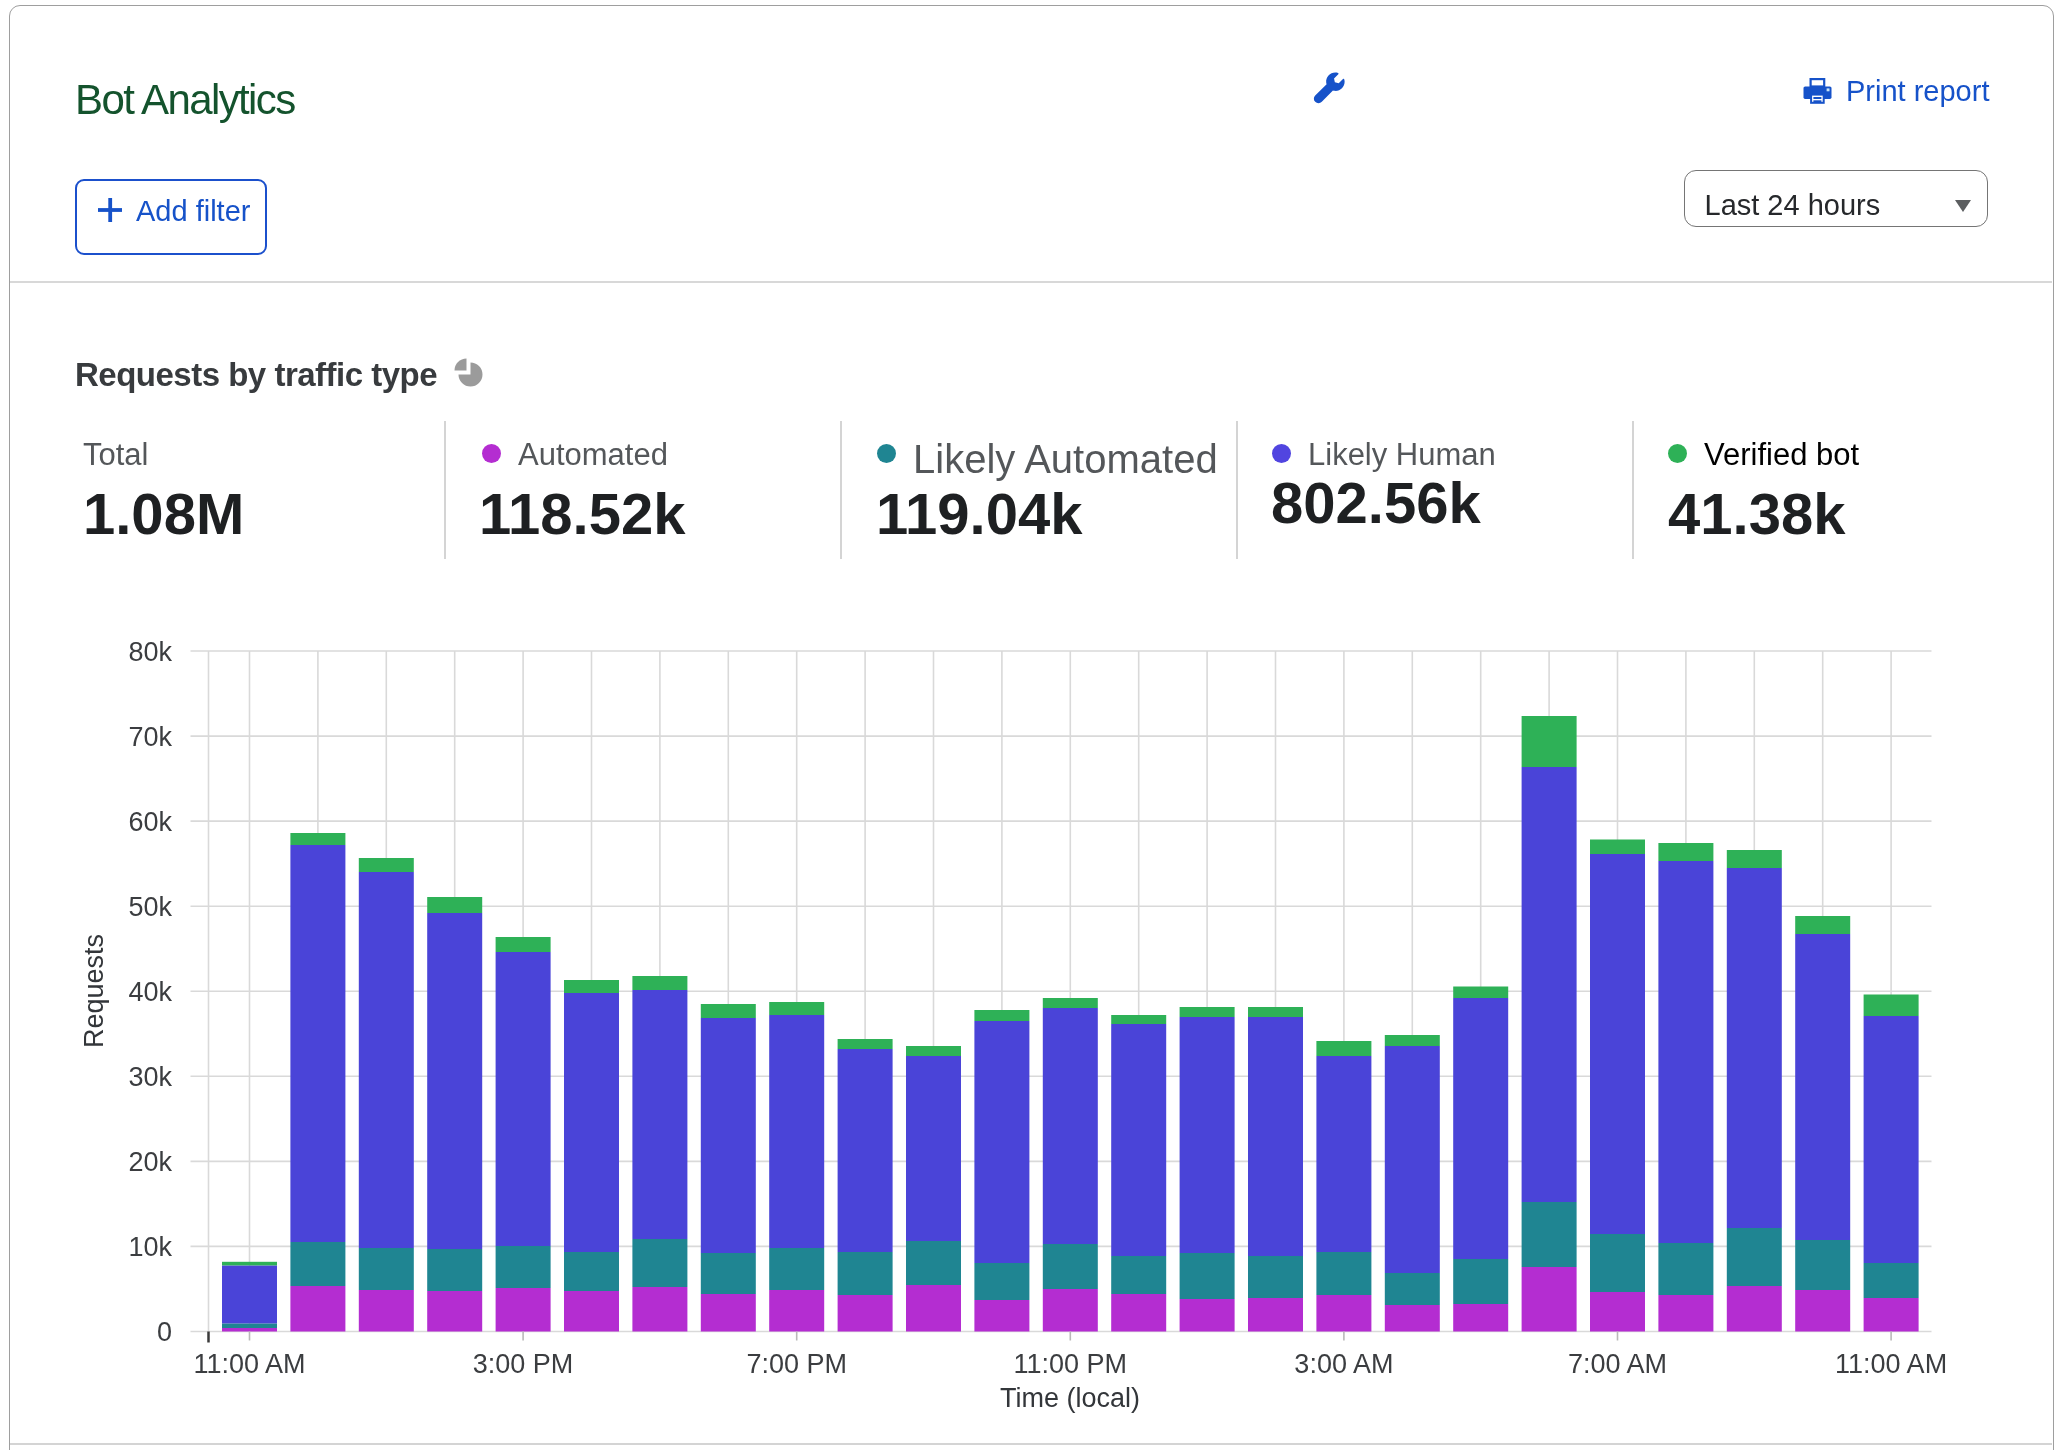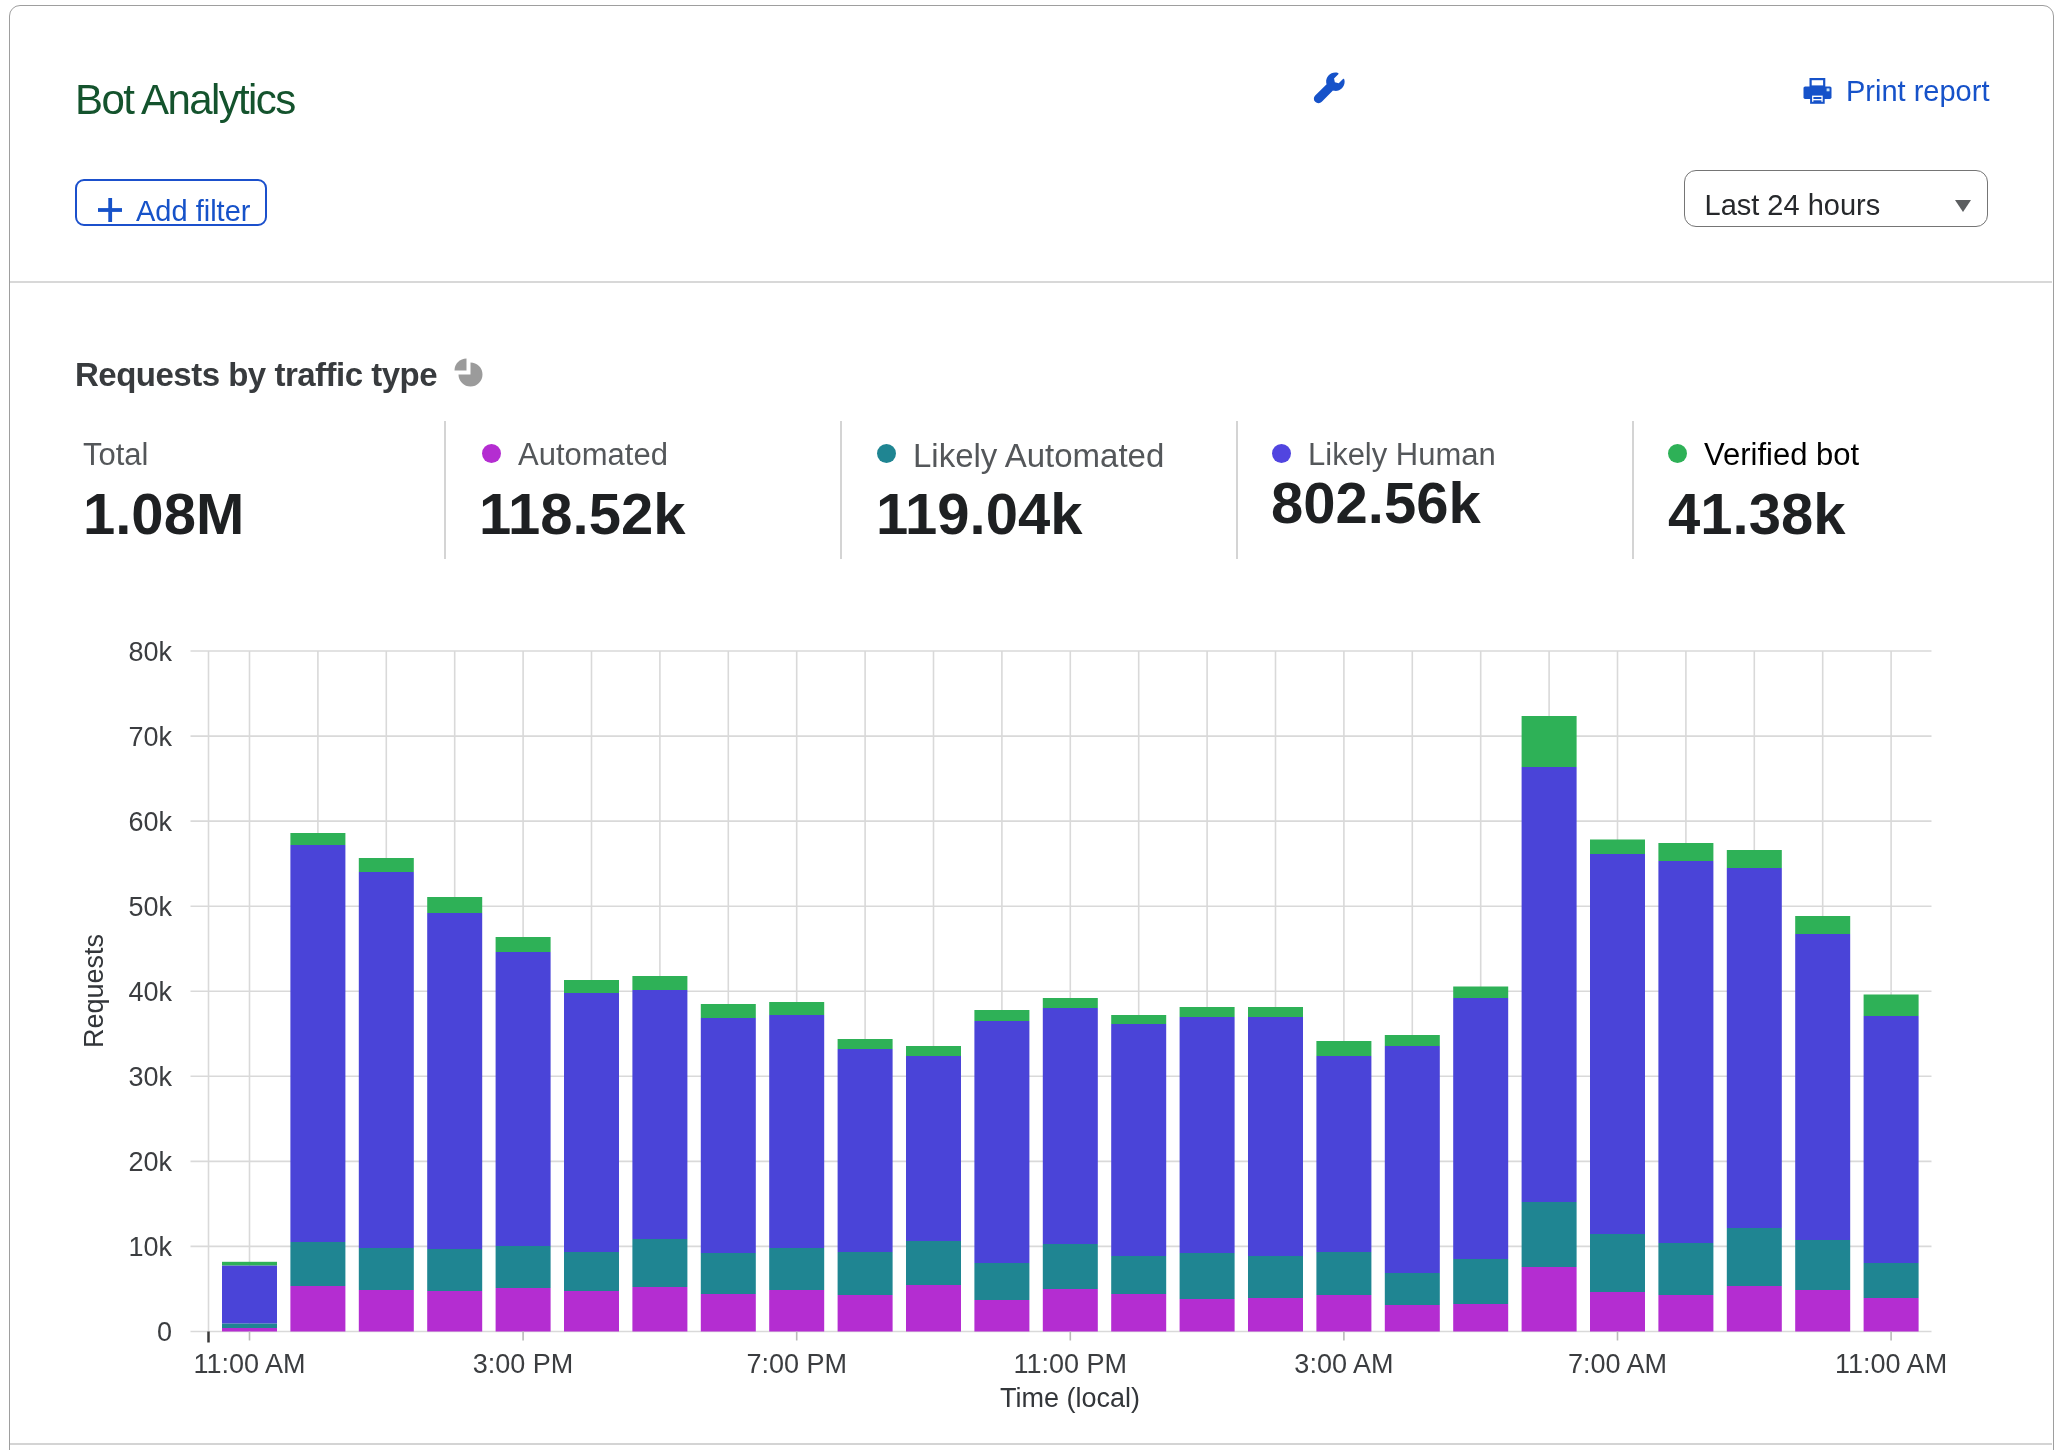--- a/index.html
+++ b/index.html
@@ -22,21 +22,21 @@
       <rect x="7.6" y="1.1" width="13.6" height="7.4" fill="#fff" stroke="#1652c9" stroke-width="2.2"></rect>
       <rect x="0.5" y="8.5" width="28" height="12.4" rx="1.6" fill="#1652c9"></rect>
       <rect x="23.6" y="10.4" width="2.9" height="2.9" fill="#c7e3f6"></rect>
       <rect x="8.1" y="16.6" width="12.6" height="8.2" fill="#fff" stroke="#1652c9" stroke-width="2"></rect>
       <rect x="10.4" y="19" width="8" height="2" fill="#1652c9"></rect>
       <rect x="10.4" y="22.3" width="8" height="2" fill="#1652c9"></rect>
     </svg>
   <span class="abs" style="left:45px;top:0;font-size:29px;color:#1652c9;">Print report</span>
 </div>
 
-<div class="abs" style="left:75px;top:179px;width:192px;height:47px;border:2.5px solid #1b50cc;border-radius:9px;text-decoration:underline;">
+<div class="abs" style="left:75px;top:179px;width:192px;height:76px;border:2.5px solid #1b50cc;border-radius:9px;text-decoration:underline;">
   <svg width="24" height="24" style="position:absolute;left:21px;top:17px">
       <rect x="10.3" y="0" width="3.8" height="24" fill="#1652c9"></rect>
       <rect x="0" y="10.1" width="24" height="3.8" fill="#1652c9"></rect>
     </svg>
   <span class="abs" style="left:59px;top:14px;font-size:29px;color:#1652c9;">Add filter</span>
 </div>
 
 <div class="abs" style="left:1683.5px;top:170px;width:304px;height:57px;border:1.5px solid #757575;border-radius:12px;background:#fff;">
   <span class="abs" style="left:20px;top:18px;font-size:29px;color:#26282b;">Last 24 hours</span>
   <span class="abs" style="left:270px;top:29px;width:0;height:0;border-left:8.8px solid transparent;border-right:8.8px solid transparent;border-top:12px solid #5c5e60;"></span>
@@ -56,21 +56,21 @@
 <div class="abs" style="left:1632px;top:421px;width:2px;height:138px;background:#d4d4d4;"></div>
 
 <div class="abs" style="left:83px;top:437px;font-size:31px;color:#54575a;">Total</div>
 <div class="abs" style="left:83px;top:480px;font-size:58px;font-weight:700;color:#1e2022;">1.08M</div>
 
 <span class="abs" style="left:482px;top:444px;width:19px;height:19px;border-radius:50%;background:#b42dd1;"></span>
 <div class="abs" style="left:518px;top:437px;font-size:31px;color:#54575a;">Automated</div>
 <div class="abs" style="left:479px;top:480px;font-size:58px;font-weight:700;color:#1e2022;">118.52k</div>
 
 <span class="abs" style="left:877px;top:444px;width:19px;height:19px;border-radius:50%;background:#1f8592;"></span>
-<div class="abs" style="left:913px;top:437px;font-size:33px;color:#54575a;">Likely Automated</div>
+<div class="abs" style="left:913px;top:437px;font-size:40px;color:#54575a;">Likely Automated</div>
 <div class="abs" style="left:876px;top:480px;font-size:58px;font-weight:700;color:#1e2022;">119.04k</div>
 
 <span class="abs" style="left:1272px;top:444px;width:19px;height:19px;border-radius:50%;background:#5145e0;"></span>
 <div class="abs" style="left:1308px;top:437px;font-size:31px;color:#54575a;">Likely Human</div>
 <div class="abs" style="left:1271px;top:469px;font-size:58px;font-weight:700;color:#1e2022;">802.56k</div>
 
 <span class="abs" style="left:1668px;top:444px;width:19px;height:19px;border-radius:50%;background:#2eb157;"></span>
 <div class="abs" style="left:1704px;top:437px;font-size:31px;color:#000000;">Verified bot</div>
 <div class="abs" style="left:1668px;top:480px;font-size:58px;font-weight:700;color:#1e2022;">41.38k</div>
 

